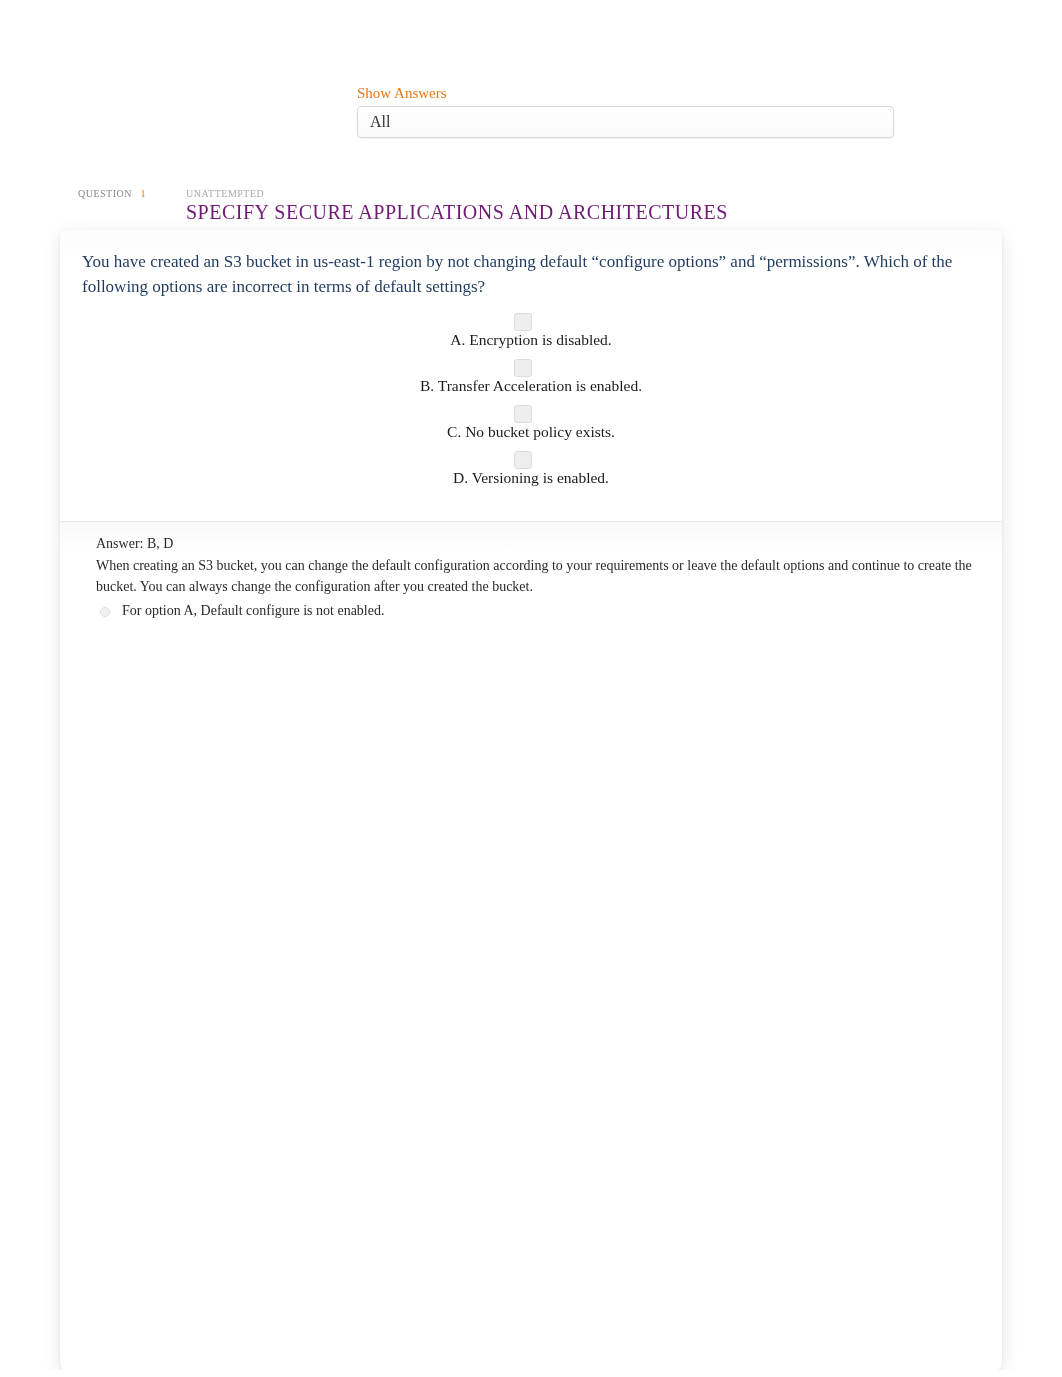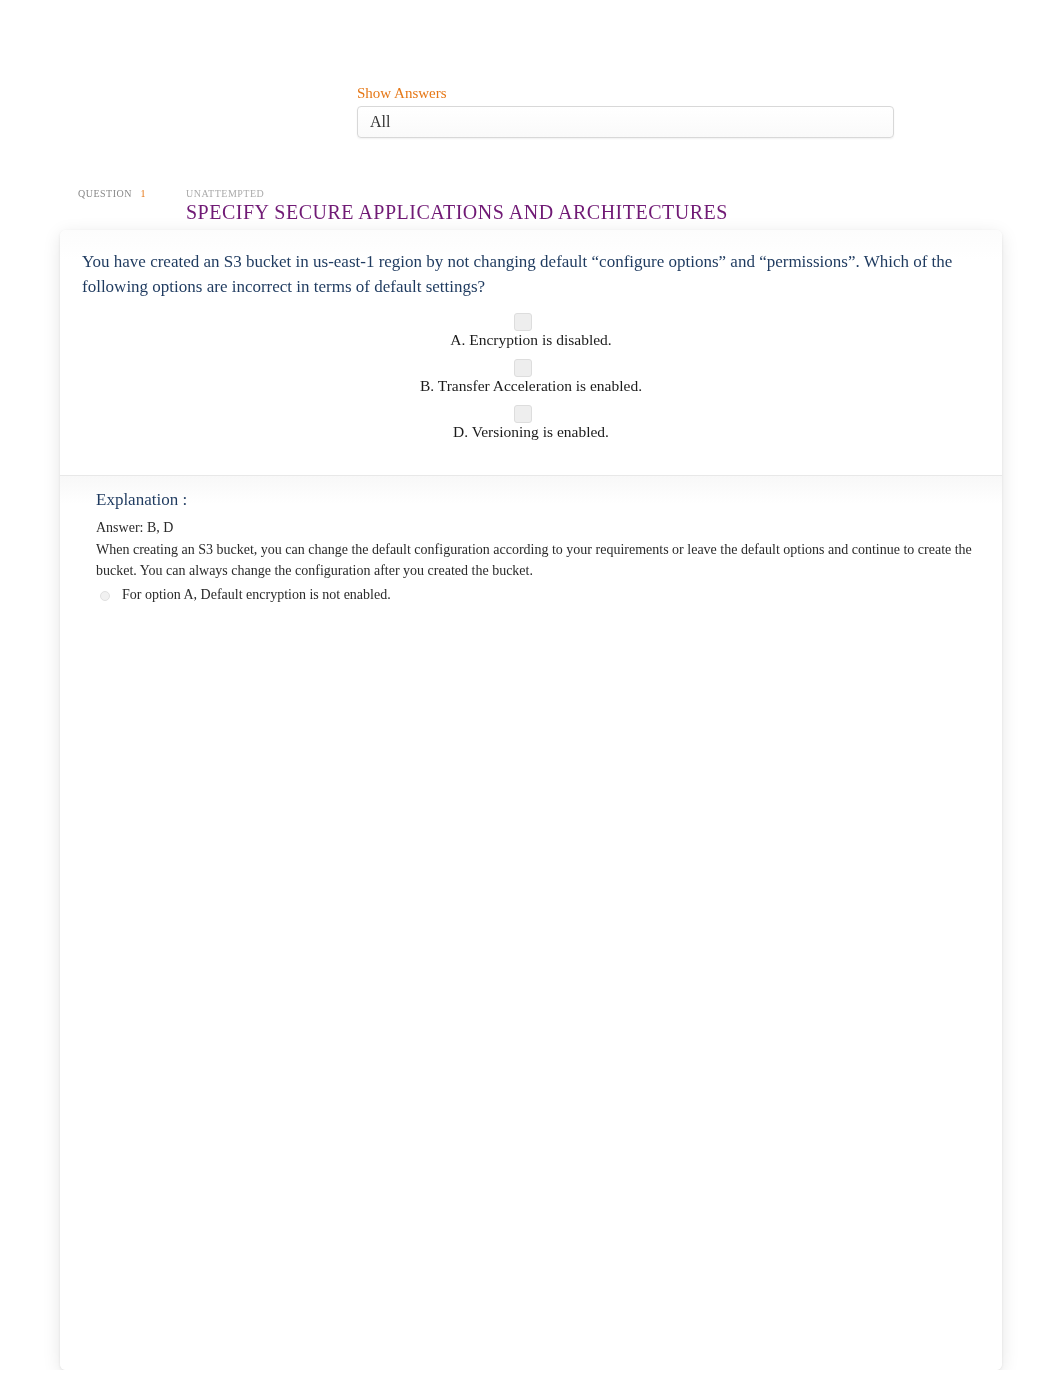--- a/index.html
+++ b/index.html
@@ -177,26 +177,29 @@
     <div class="option-row">
       <span class="checkbox"></span>
       <span class="option-text">A. Encryption is disabled.</span>
     </div>
     <div class="option-row">
       <span class="checkbox"></span>
       <span class="option-text">B. Transfer Acceleration is enabled.</span>
     </div>
     <div class="option-row">
       <span class="checkbox"></span>
+      <span class="option-text">C. No bucket policy exists.</span>
+    </div>
+    <div class="option-row">
+      <span class="checkbox"></span>
       <span class="option-text">D. Versioning is enabled.</span>
     </div>
   </div>
 
   <div class="explanation-block">
-    <p class="explanation-title">Explanation :</p>
     <p class="answer-line">Answer: B, D</p>
     <p class="explanation-p">When creating an S3 bucket, you can change the default configuration according to your requirements or leave the default options and continue to create the bucket. You can always change the configuration after you created the bucket.</p>
     <div class="bullet-row">
       <span class="bullet-dot"></span>
-      <span class="bullet-text">For option A, Default encryption is not enabled.</span>
+      <span class="bullet-text">For option A, Default configure is not enabled.</span>
     </div>
   </div>
 </div>
 
 </body></html>

